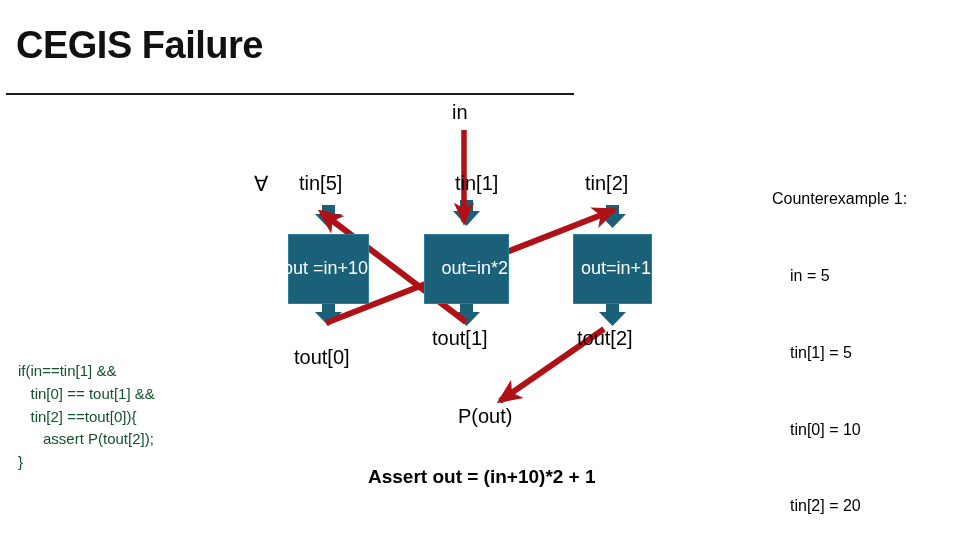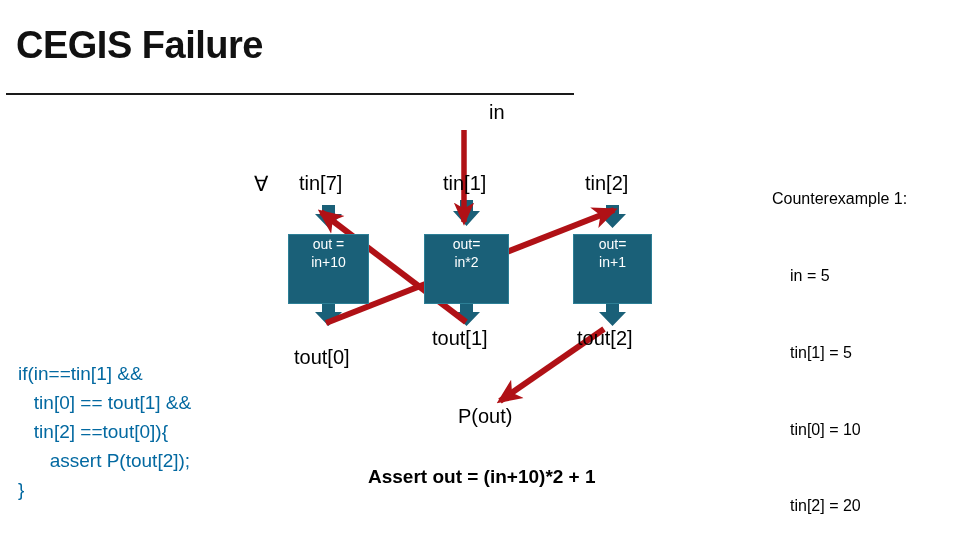--- a/index.html
+++ b/index.html
@@ -54,56 +54,56 @@
     width: 960px; height: 540px;
   }
   
   .proc-box {
     position: absolute;
     background: #1a6078;
     border: 1px solid #2d7f96;
     box-sizing: border-box;
     color: #ffffff;
     display: flex;
-    flex-direction: column;
+    flex-direction: row;
     align-items: center;
-    justify-content: flex-start;
+    justify-content: flex-end;
     line-height: 1.30;
-    font-size: 14px;
+    font-size: 18px;
     text-align: center;
   }
   .proc-box span { display: block; white-space: nowrap; }
   #box0 { left: 288px; top: 234px; width: 81px; height: 70px; }
   #box1 { left: 424px; top: 234px; width: 85px; height: 70px; }
   #box2 { left: 573px; top: 234px; width: 79px; height: 70px; }
   
   .lbl {
     position: absolute;
     white-space: nowrap;
     font-size: 20px;
     color: #000000;
   }
-  #lbl-in      { left: 452px; top: 101px; margin-left: 37px; }
+  #lbl-in      { left: 452px; top: 101px; }
   #lbl-forall  { left: 254px; top: 172px; font-size: 21px; }
   #lbl-tin0    { left: 299px; top: 172px; }
-  #lbl-tin1    { left: 443px; top: 172px; }
+  #lbl-tin1    { left: 455px; top: 172px; }
   #lbl-tin2    { left: 585px; top: 172px; }
   #lbl-tout0   { left: 294px; top: 346px; }
   #lbl-tout1   { left: 432px; top: 327px; }
   #lbl-tout2   { left: 577px; top: 327px; }
   #lbl-pout    { left: 458px; top: 405px; font-size: 20px; }
   #lbl-assert  { left: 368px; top: 466px; font-size: 19px; font-weight: bold; }
   
   #code-block {
     position: absolute;
     left: 18px;
     top: 360px;
-    font-size: 19px;
+    font-size: 15px;
     line-height: 1.52;
-    color: #0369a1;
+    color: #14532d;
     white-space: pre;
   }
   
   #counterexample {
     position: absolute;
     left: 772px;
     top: 135px;
     font-size: 16px;
     line-height: 1.60;
     color: #000000;
@@ -156,21 +156,21 @@
     <line x1="466" y1="322" x2="321" y2="212" stroke="#b01116" stroke-width="6" marker-end="url(#redhead)"></line>
 
     <line x1="326" y1="323" x2="614" y2="210" stroke="#b01116" stroke-width="6" marker-end="url(#redhead)"></line>
 
     <line x1="604" y1="329" x2="500" y2="401" stroke="#b01116" stroke-width="6" marker-end="url(#redhead)"></line>
   </svg>
 
   <div class="lbl" id="lbl-in">in</div>
   <div class="lbl" id="lbl-forall">∀</div>
 
-  <div class="lbl" id="lbl-tin0">tin[7]</div>
+  <div class="lbl" id="lbl-tin0">tin[5]</div>
   <div class="lbl" id="lbl-tin1">tin[1]</div>
   <div class="lbl" id="lbl-tin2">tin[2]</div>
 
   <div class="proc-box" id="box0">
     <span>out =</span>
     <span>in+10</span>
   </div>
   <div class="proc-box" id="box1">
     <span>out=</span>
     <span>in*2</span>

